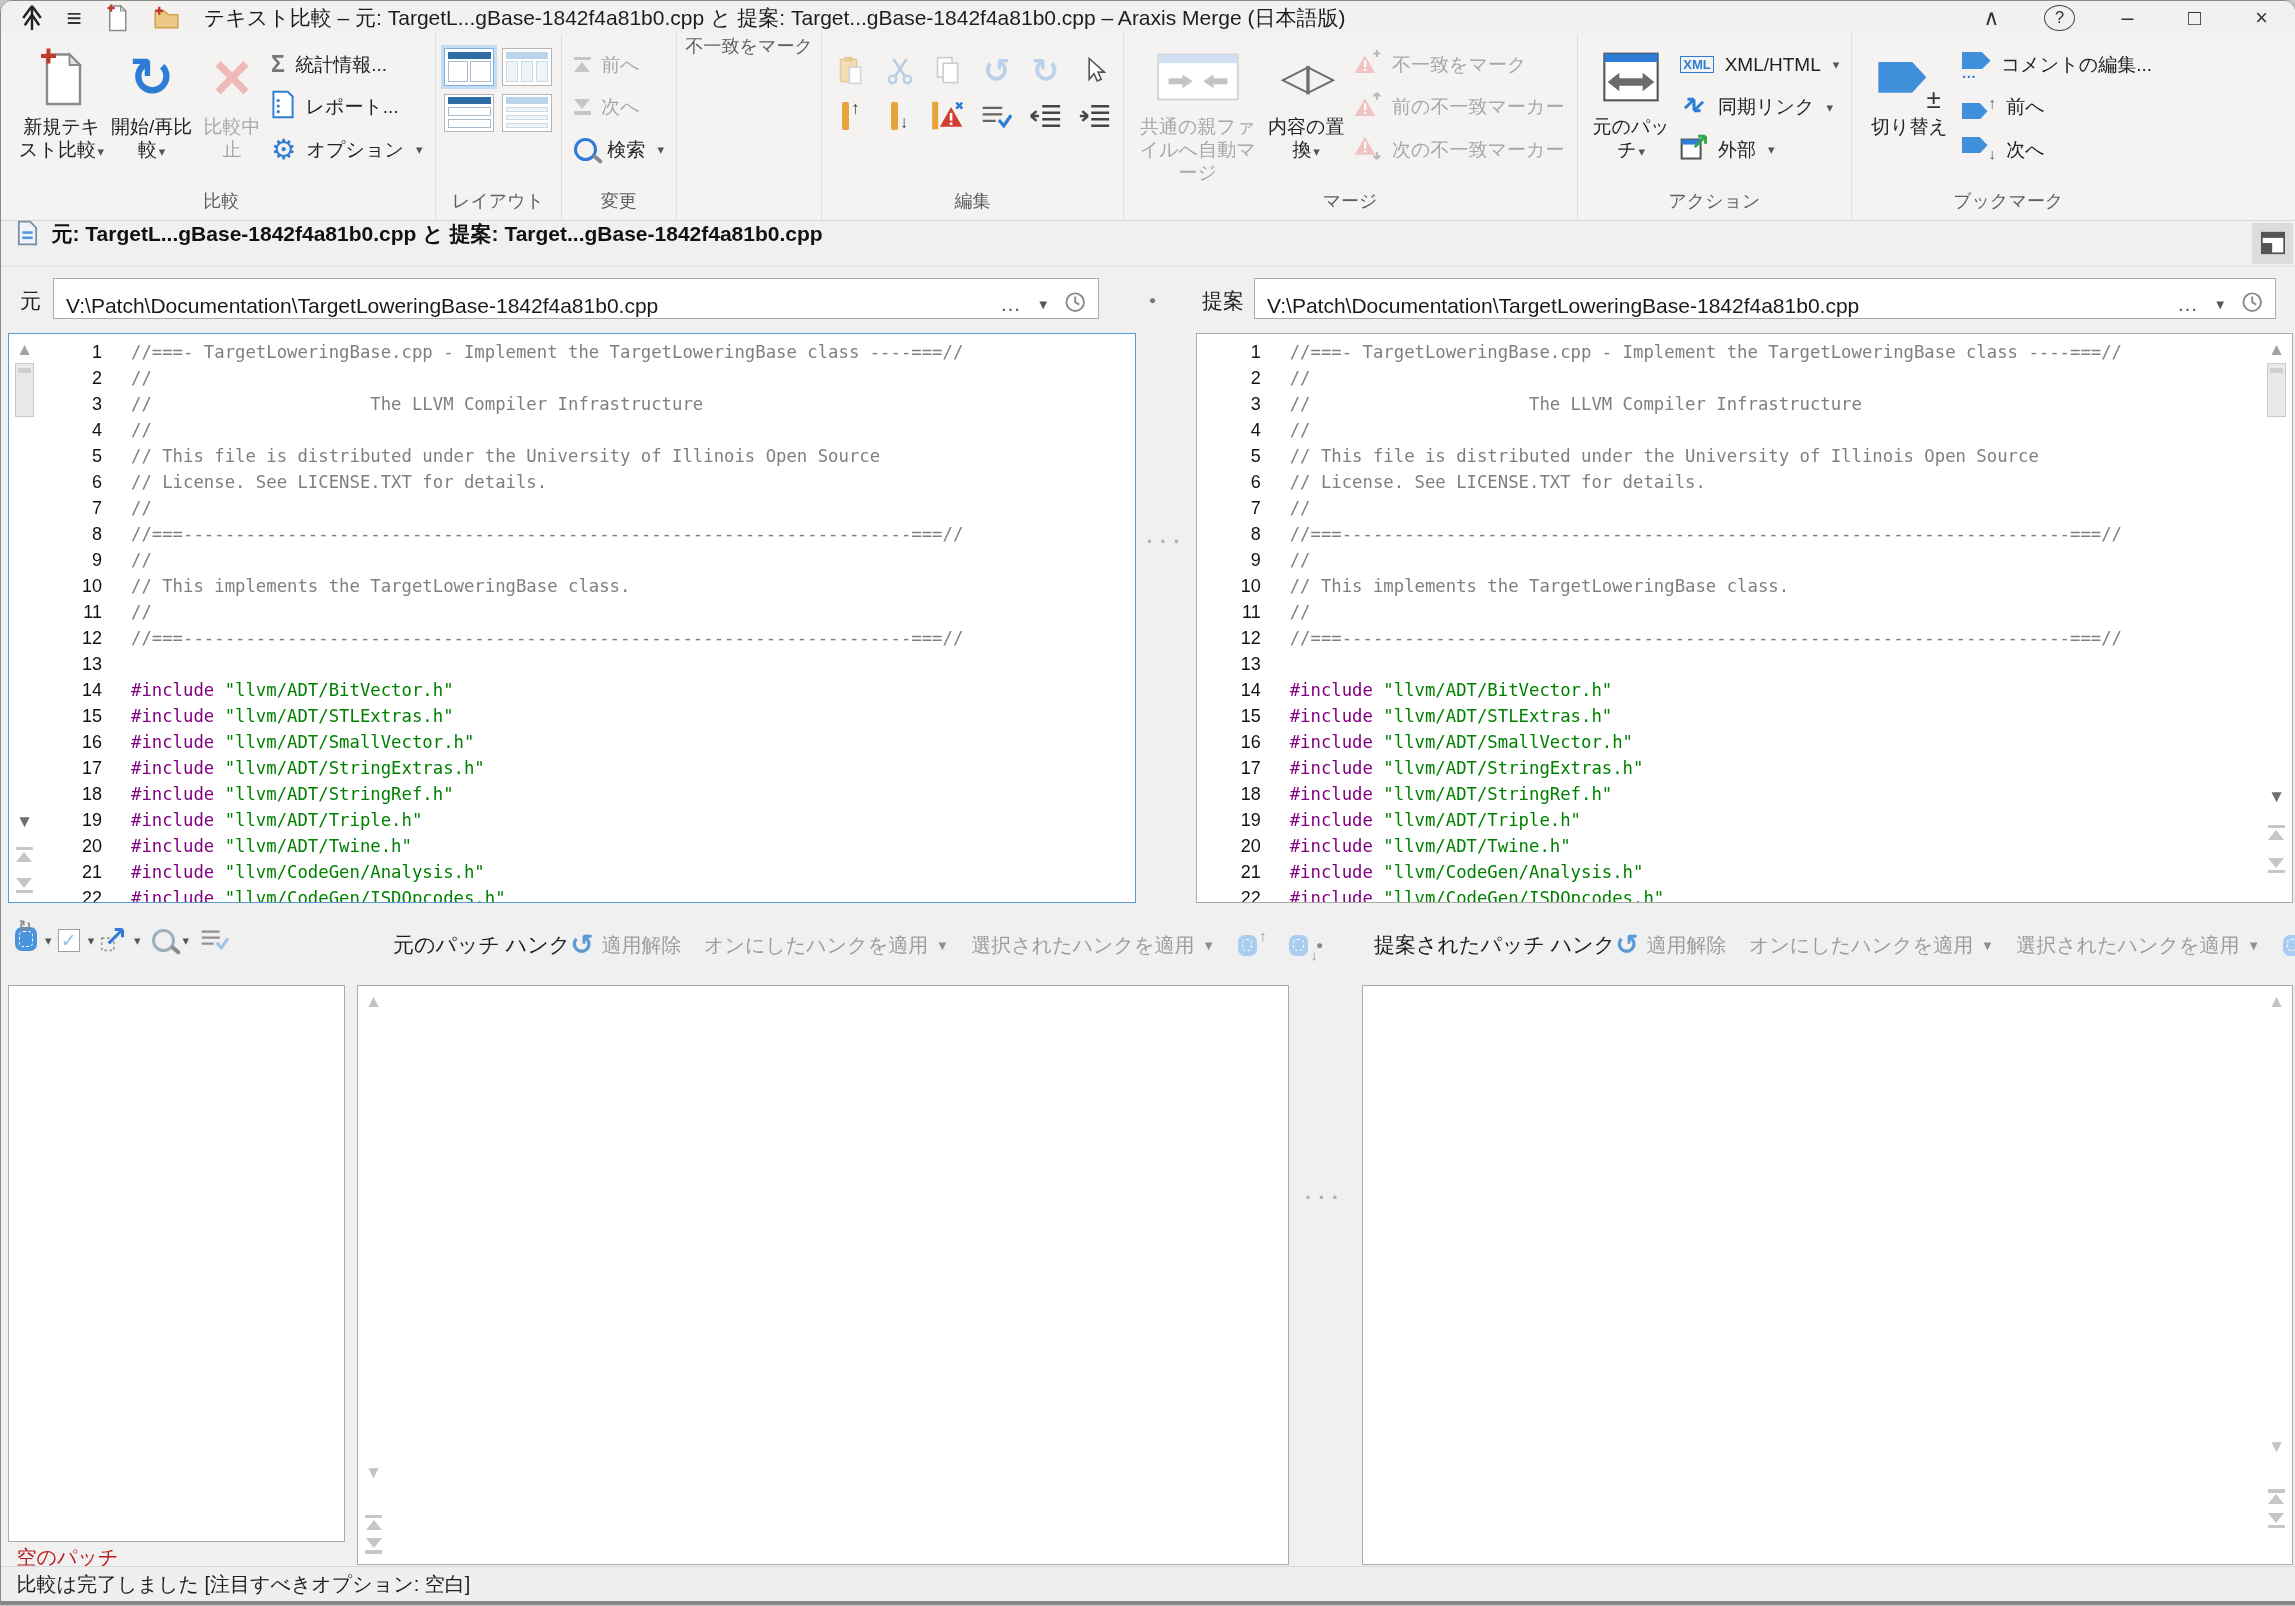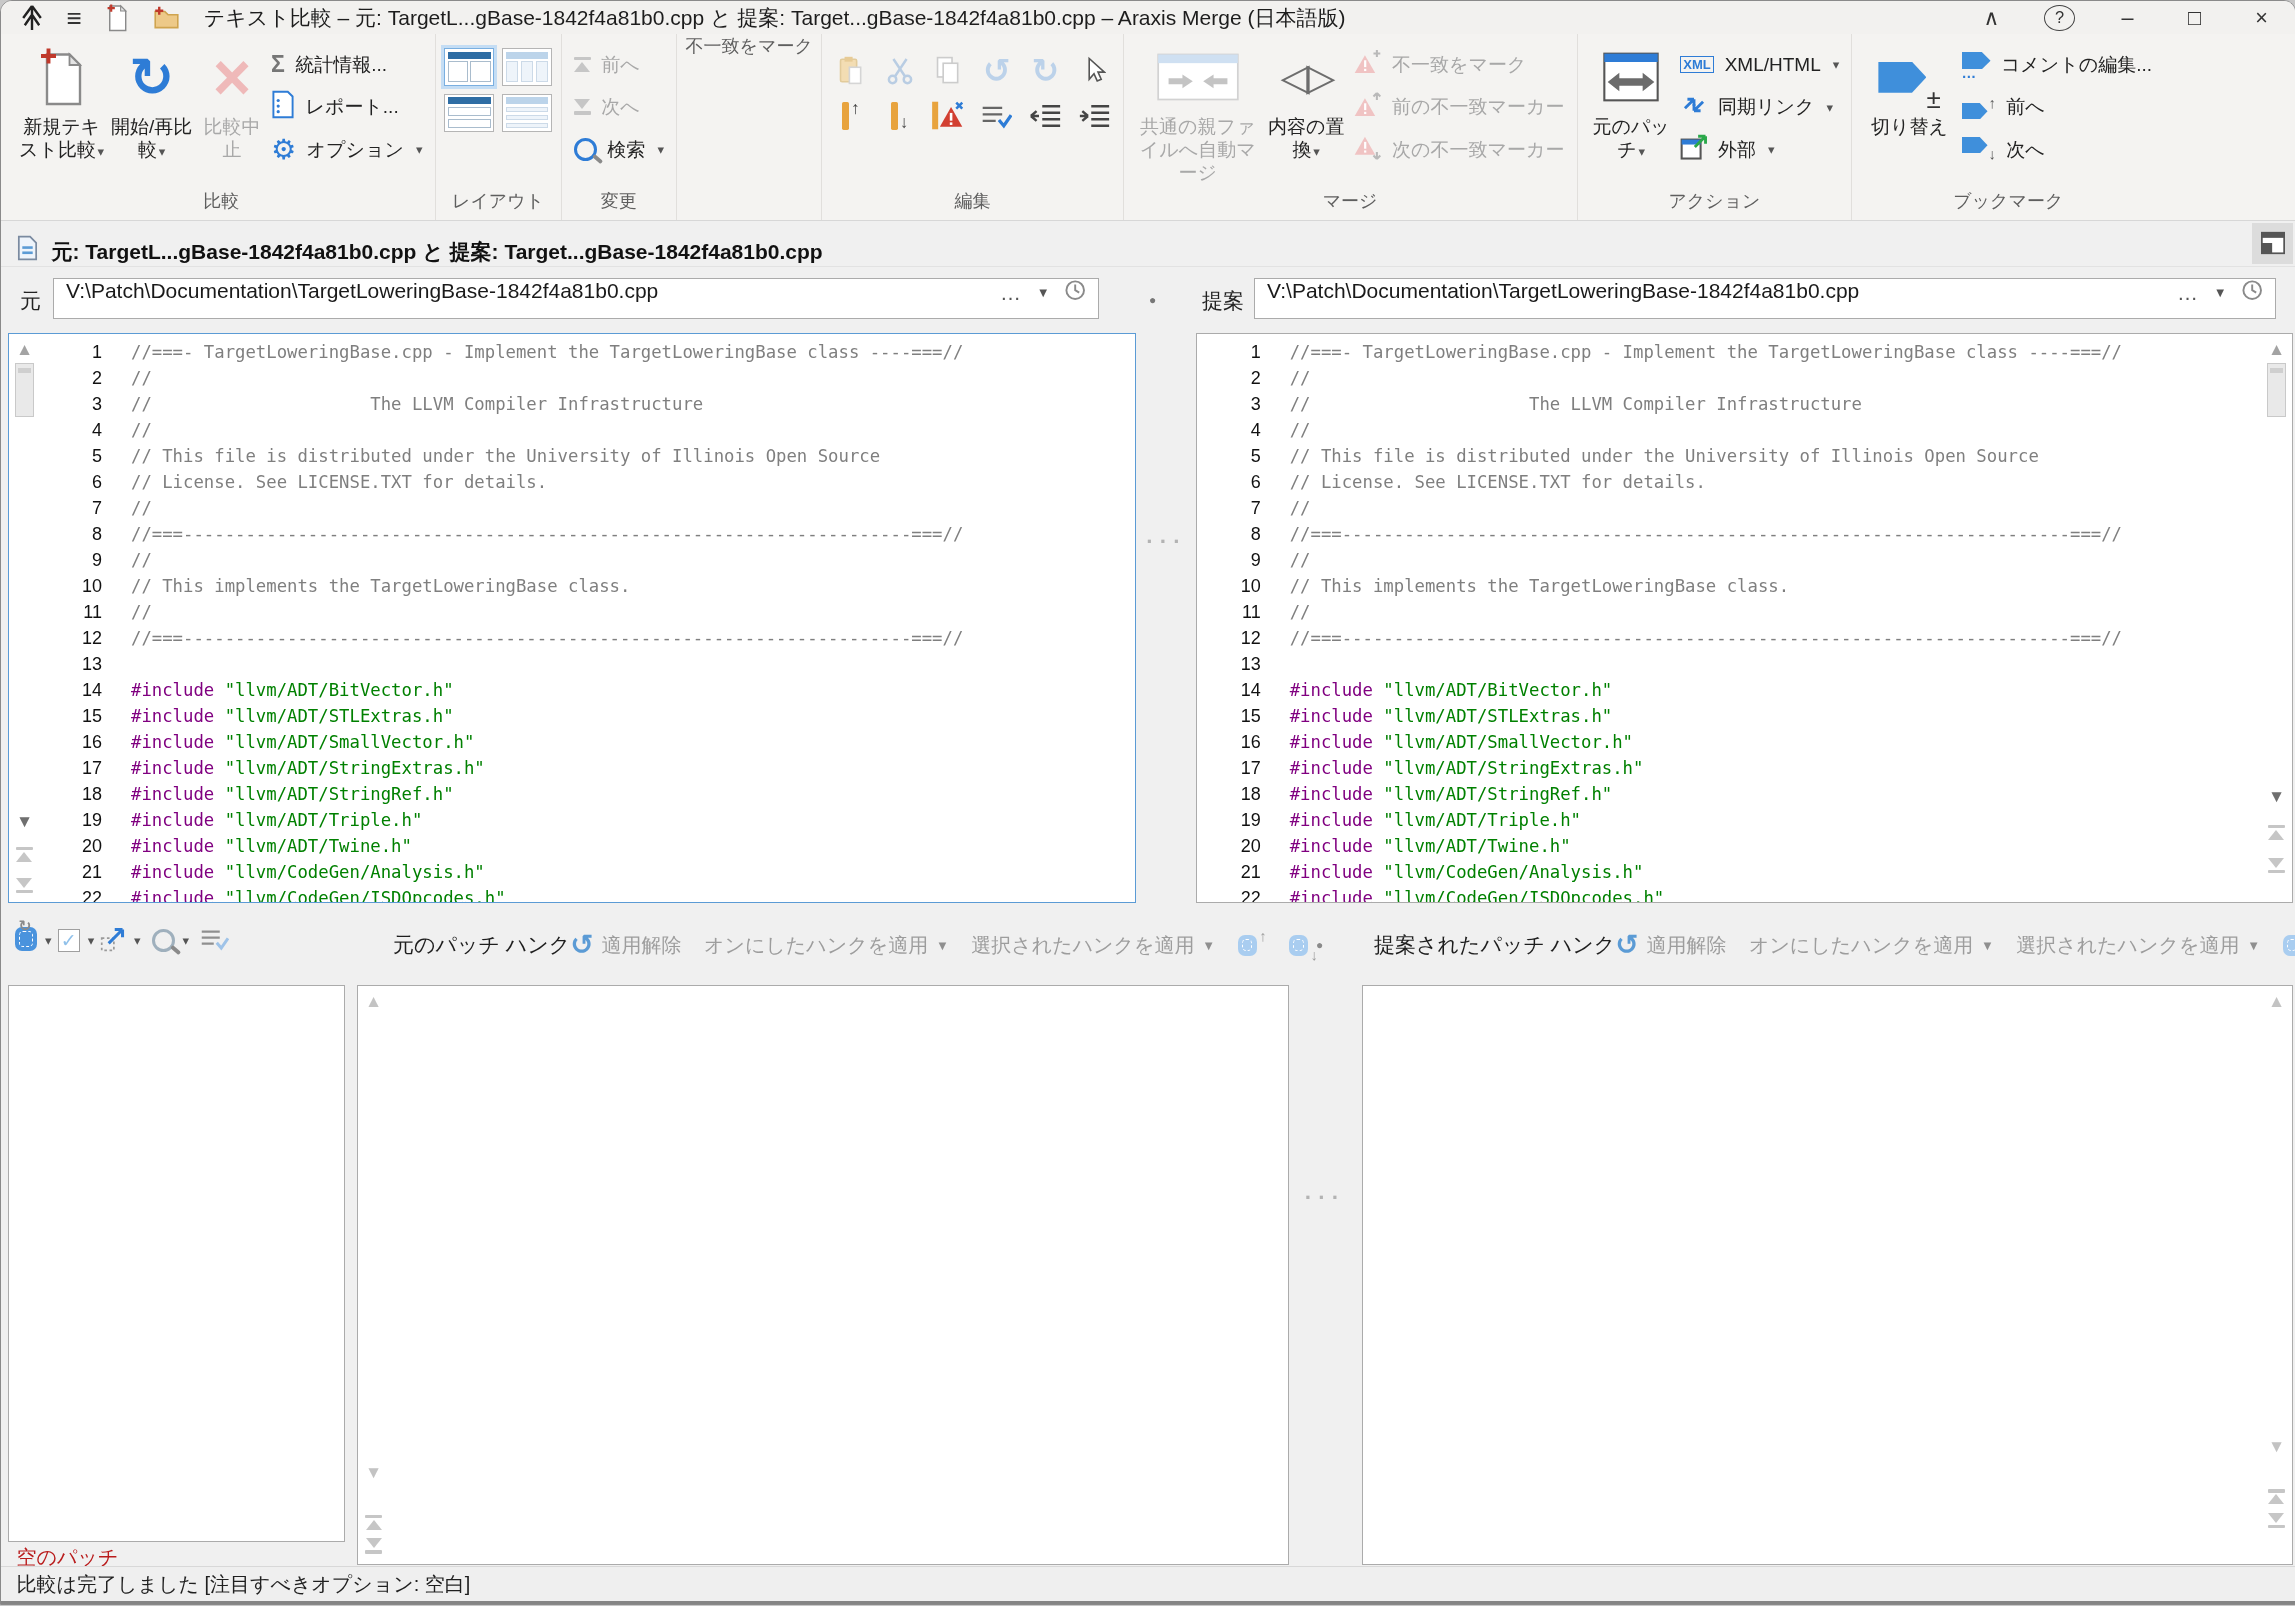--- a/index.html
+++ b/index.html
@@ -68,27 +68,27 @@
   .hk.pale{background:#a9cdf0}
 
   .bm{display:inline-block;background:#3f8fdb;clip-path:polygon(0 0,70% 0,100% 50%,70% 100%,0 100%)}
   .cbx{width:22.4px;height:22.4px;border:1.7px solid #9f9f9f;background:#fff;display:flex;align-items:center;
        justify-content:center;color:#8fc0ea;font-size:19px;font-weight:bold;box-sizing:border-box}
   .mbar{width:7px;height:28px;background:#e8a33d;border-radius:1.7px;display:inline-block}
   .xmlbadge{border:1.7px solid #2e7cd6;color:#2e7cd6;font-size:13px;font-weight:bold;padding:0.9px 2.6px;line-height:1}
 
   
   .tabrow{position:absolute;left:0;right:0;top:219px;height:46px;border-bottom:0.9px solid #e2e2e2;
-          display:flex;align-items:flex-end;padding:0 15.5px;gap:14px;font-size:21px;font-weight:bold;color:#111}
+          display:flex;align-items:flex-start;padding:0 15.5px;gap:14px;font-size:21px;font-weight:bold;color:#111}
   .panebtn{position:absolute;right:1.7px;top:2.6px;width:41px;height:41px;background:#dcdcdc;
            display:flex;align-items:center;justify-content:center}
   .pathrow{position:absolute;left:0;right:0;top:265px;height:67px}
   .plabel{position:absolute;top:21px;font-size:21px;color:#222}
   .pinput{position:absolute;top:12px;height:41px;background:#fff;border:0.9px solid #ababab;display:flex;
-          align-items:flex-start;font-size:21px;color:#1a1a1a;padding:0 12px;box-sizing:border-box}
+          align-items:flex-end;font-size:21px;color:#1a1a1a;padding:0 12px;box-sizing:border-box}
   .pright{margin-left:auto;display:flex;align-items:center;gap:14px;color:#555}
   .pell{font-size:21px;letter-spacing:1.7px;color:#555}
   .pdd{font-size:13px;color:#555}
   .pbullet{position:absolute;left:1148px;top:27px;color:#777;font-size:12px}
 
   
   .cpane{position:absolute;background:#fff;box-sizing:border-box}
   #pane1{left:7px;top:332px;width:1128px;height:570px;border:1.7px solid #5b9bd5}
   #pane2{left:1195px;top:332px;width:1097px;height:570px;border:0.9px solid #ababab}
   .strip{position:absolute;top:0;bottom:0;width:31px}

